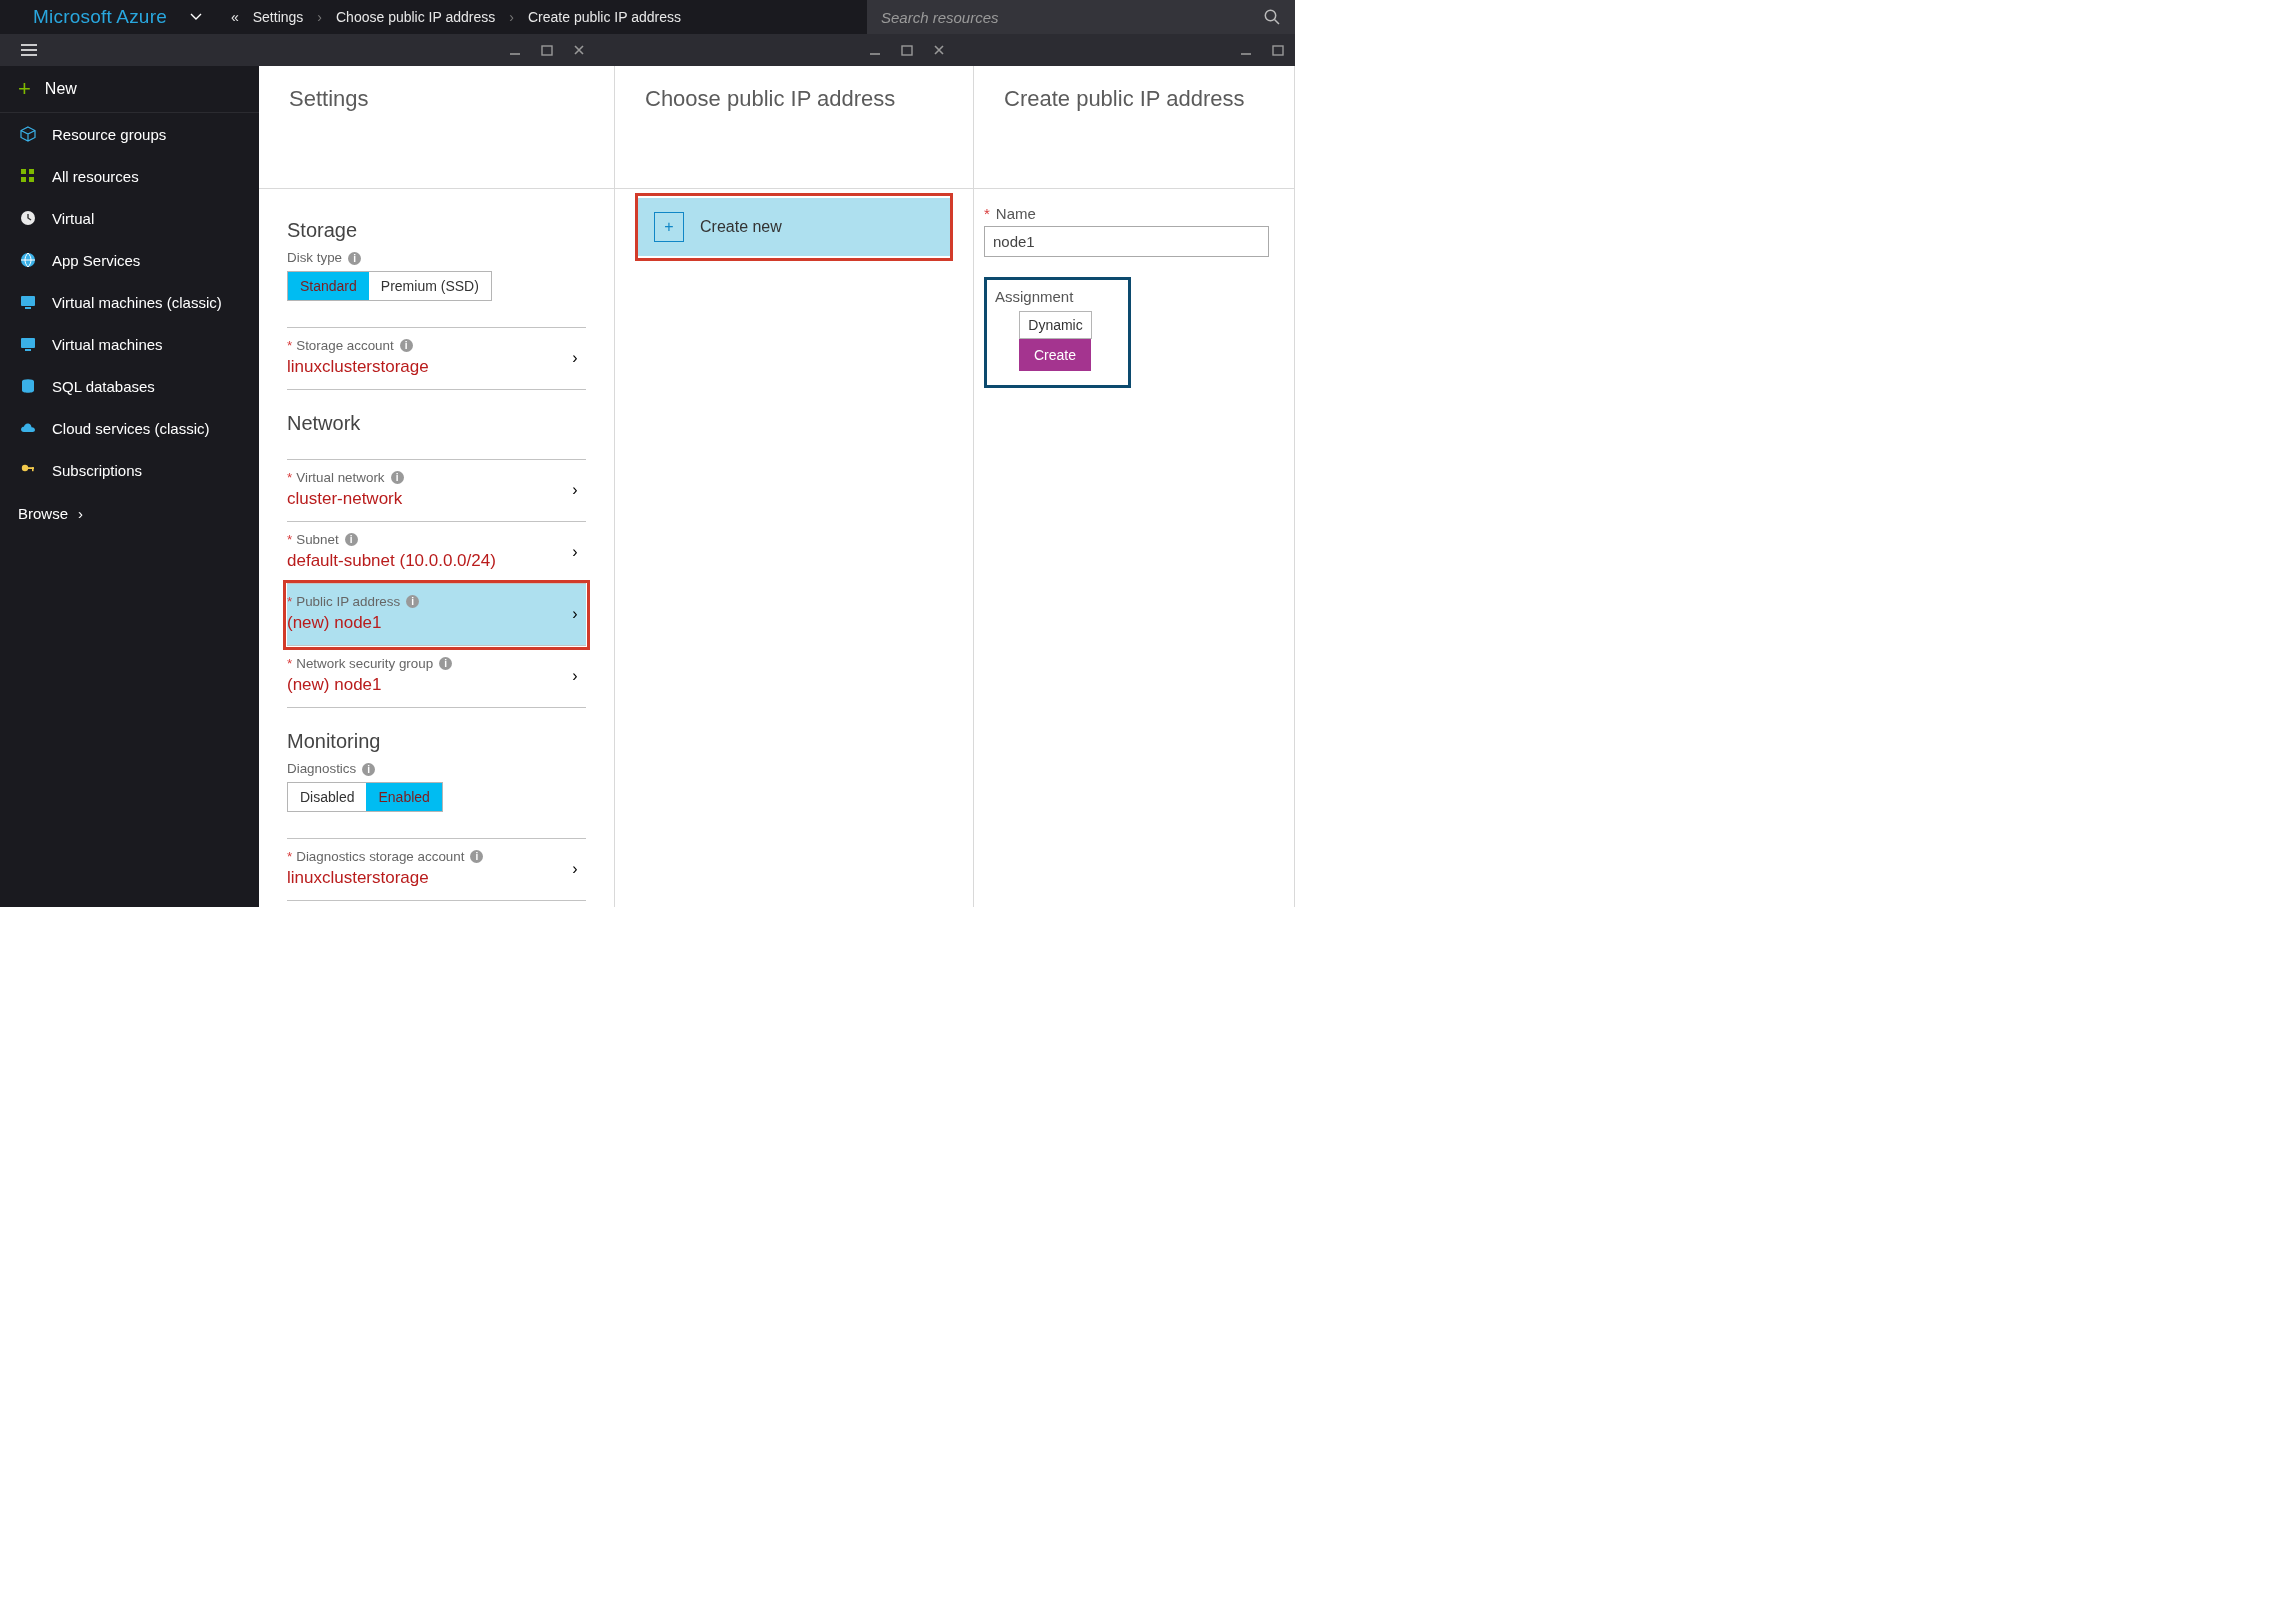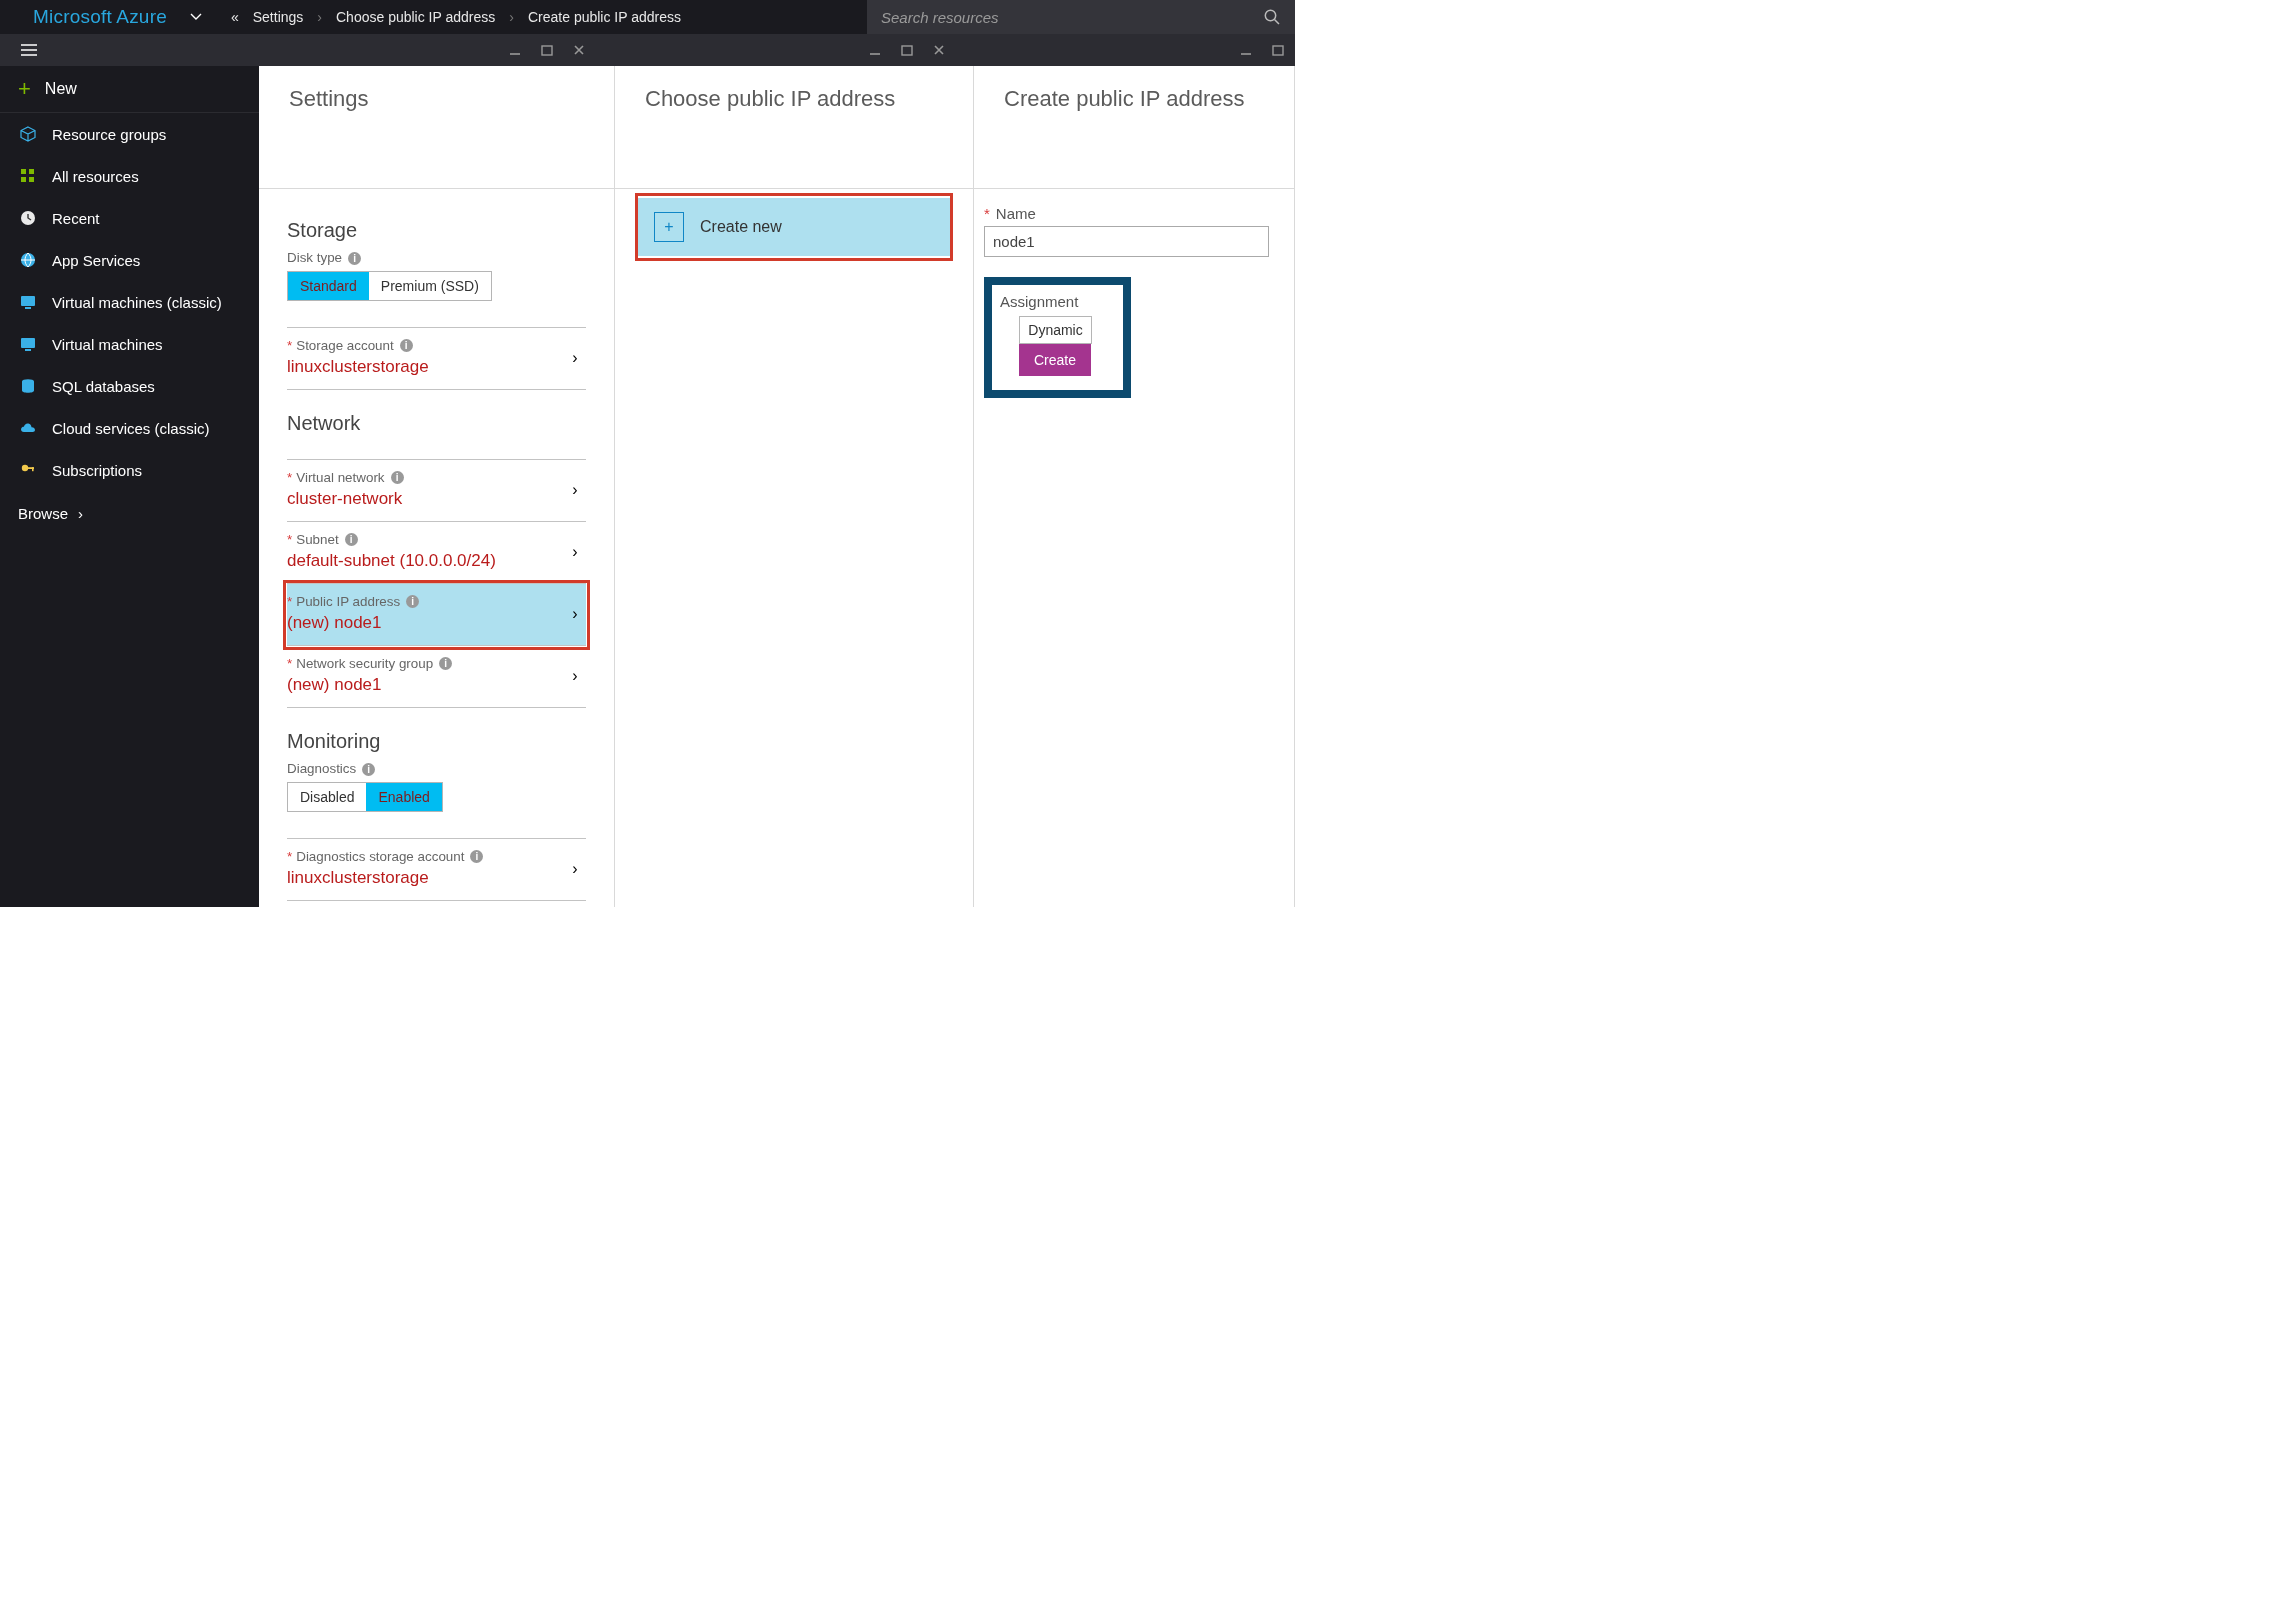--- a/index.html
+++ b/index.html
@@ -133,21 +133,21 @@
 .pick-icon { width:30px; height:30px; display:flex; align-items:center; justify-content:center; border:1.8px solid #1086c6; color:#1086c6;}
 .pick-icon.img { border:none; font-size:20px;}
 .pick-text { font-size:16px; color:#333;}
 .choose-outer-hl { border:3px solid #d23b2a; padding-top:2px; padding-bottom:2px;}
 
 .create-body { padding: 12px 24px 24px 10px;}
 .clabel { font-size:15px; color:#555; display:flex; gap:6px; align-items:center; margin-top:4px;}
 .clabel .req{ color:#d83b3b;}
 .cinput { width:285px; border:1px solid #aaa; padding:6px 8px; font-size:15px; margin-top:4px; color:#444;}
 .assign-block { margin-top:20px;}
-.assign-hl { border:8px solid #0c4a6e; padding:8px 12px 14px 8px; width:147px;}
+.assign-hl { border:3px solid #0c4a6e; padding:8px 12px 14px 8px; width:147px;}
 .c-toggle { display:inline-flex; border:1px solid #b5b5b5; margin-top:6px;}
 .c-toggle span { padding:5px 8px; font-size:14px; cursor:pointer; background:#fff; color:#333;}
 .c-toggle-hl { display:inline-flex; border:3px solid #a4348f; margin-left:-1px;}
 .c-toggle-hl span { padding:5px 12px; font-size:14px; cursor:pointer; background:#a4348f; color:#fff;}
 
 svg { display:block;}
 </style>
 </head>
 <body>
 
@@ -260,21 +260,21 @@
         </span>
       <span>All resources</span>
     </div>
     <div class="item">
       <span class="nicon">
           <svg width="18" height="18" viewBox="0 0 18 18">
             <circle cx="9" cy="9" r="7" fill="#eaeaea"></circle>
             <path d="M9 5 L9 9 L12 11" stroke="#333" stroke-width="1.4" fill="none"></path>
           </svg>
         </span>
-      <span>Recent</span>
+      <span>Virtual</span>
     </div>
     <div class="item">
       <span class="nicon">
           <svg width="18" height="18" viewBox="0 0 18 18">
             <circle cx="9" cy="9" r="7" fill="#3ab1e8"></circle>
             <path d="M2 9 H16 M9 2 C5 6 5 12 9 16 M9 2 C13 6 13 12 9 16" stroke="#fff" stroke-width="1" fill="none"></path>
           </svg>
         </span>
       <span>App Services</span>
     </div>

